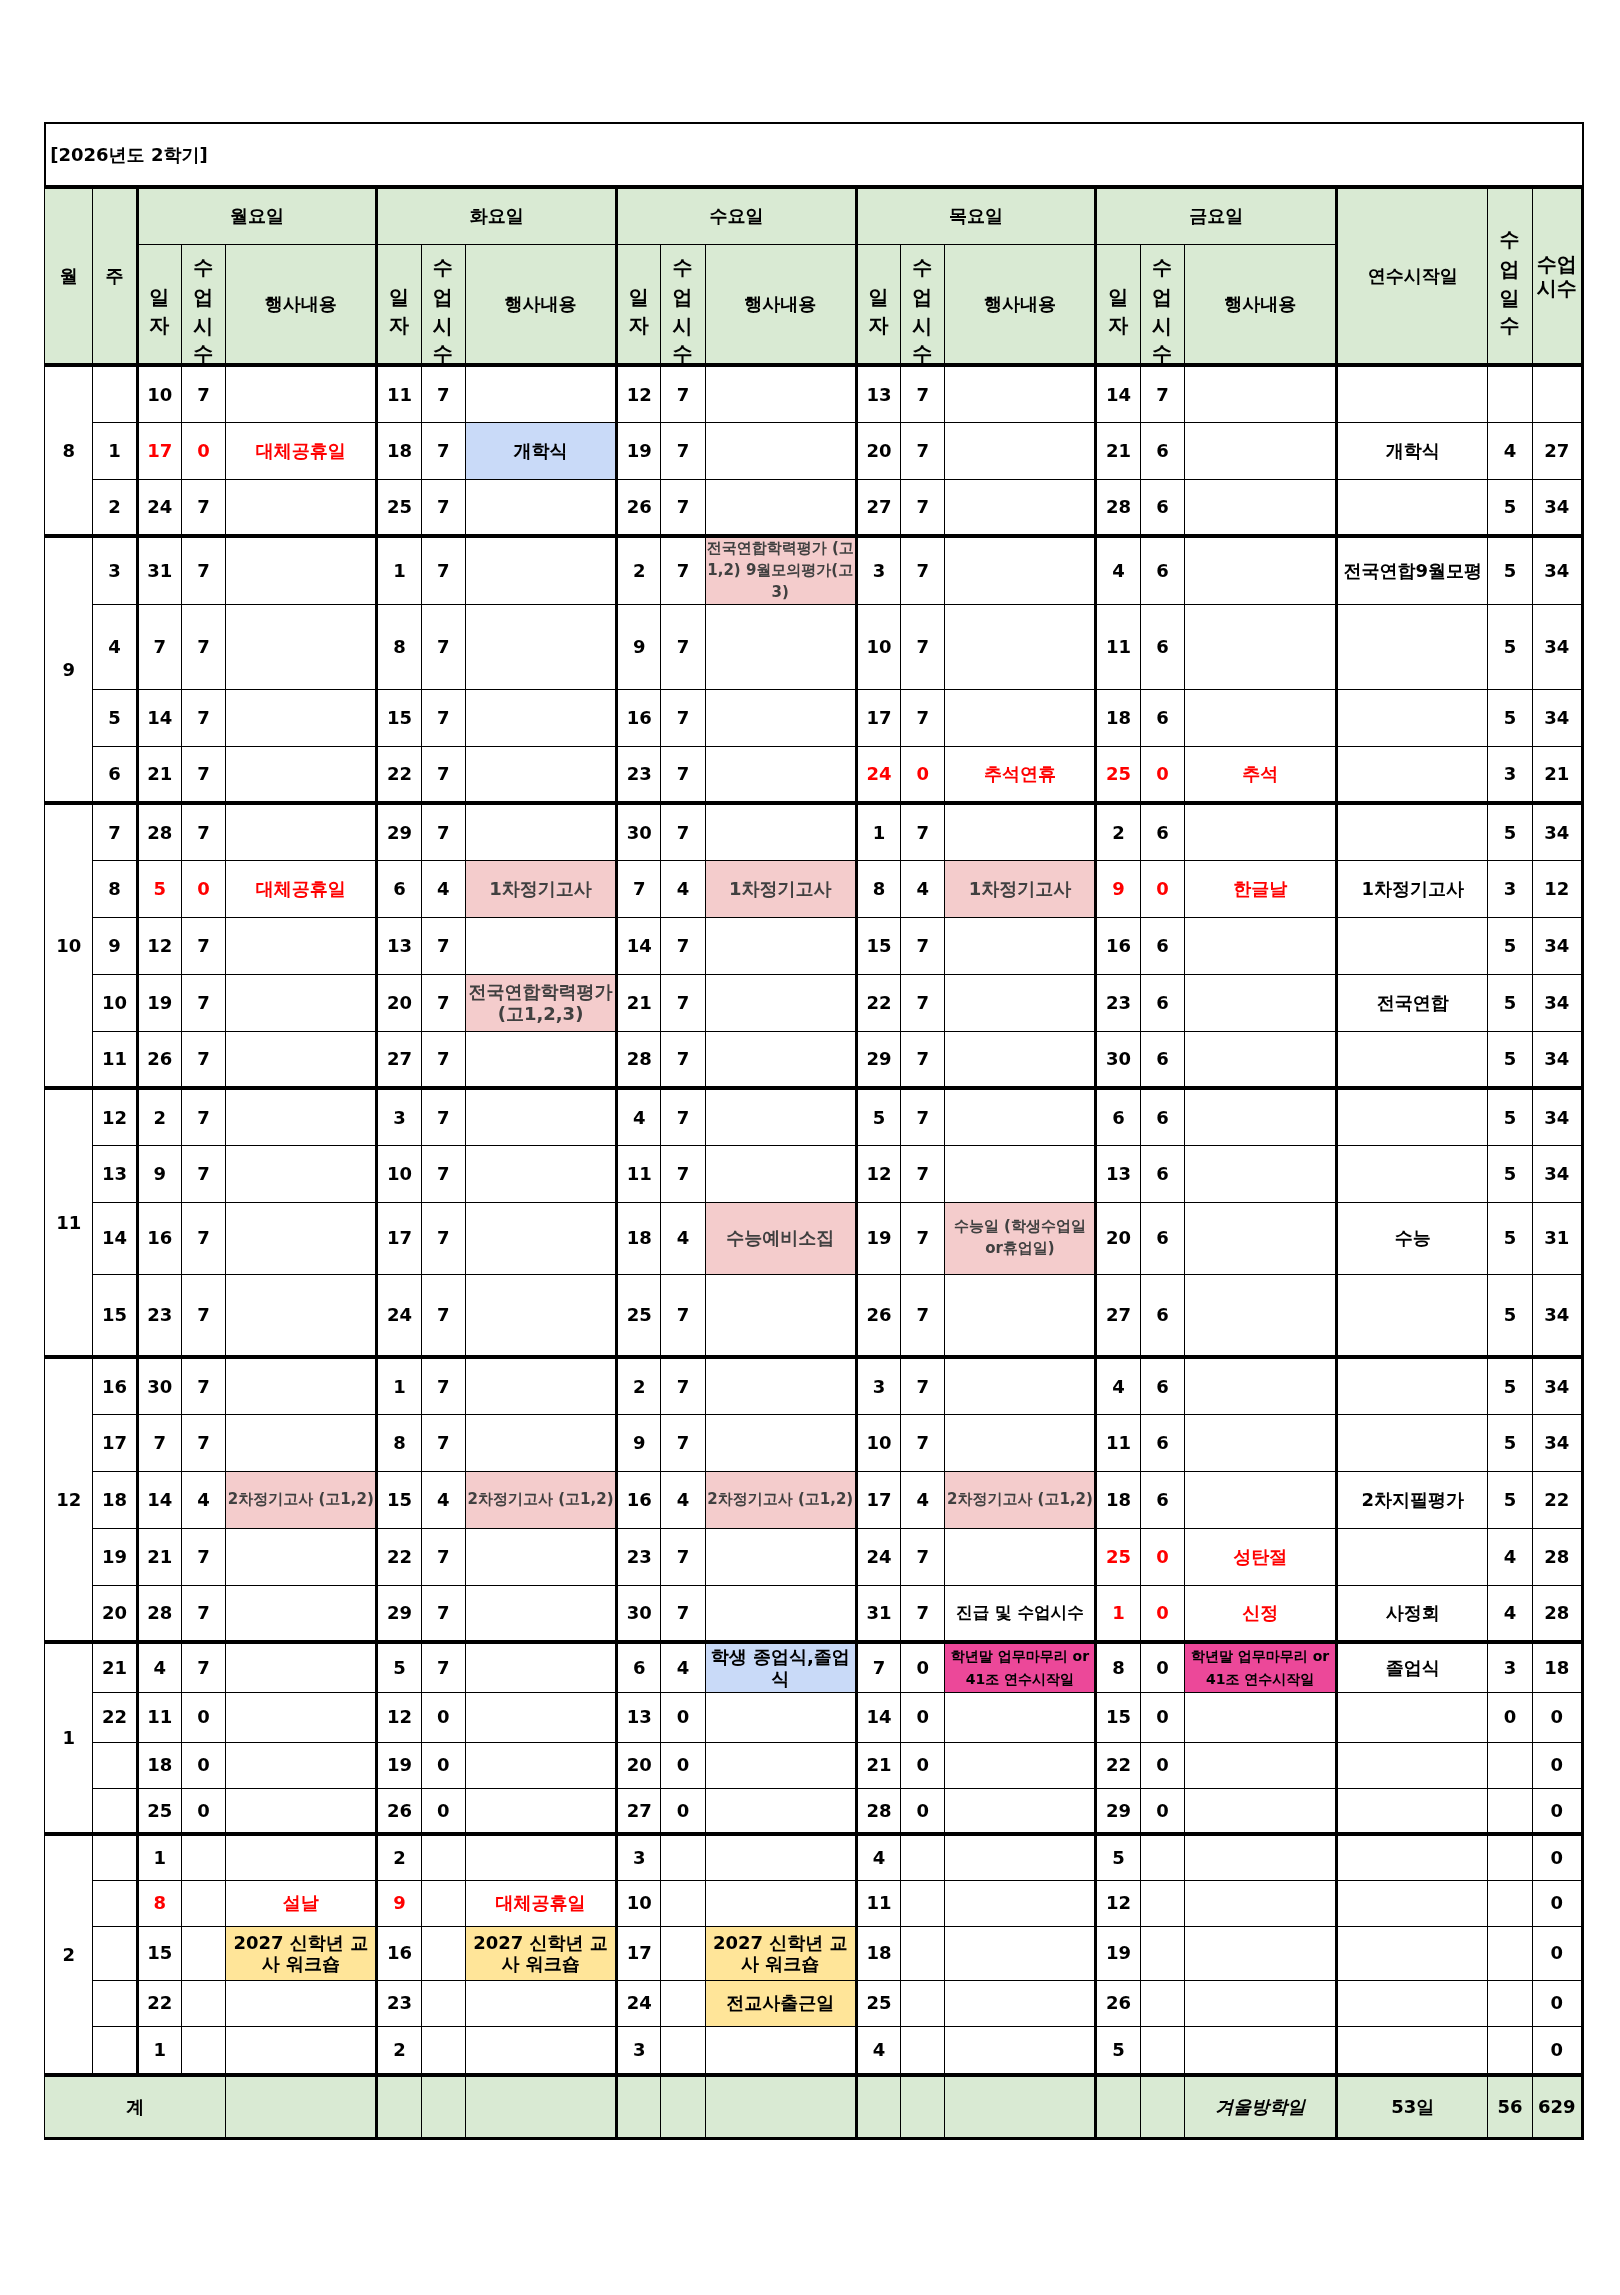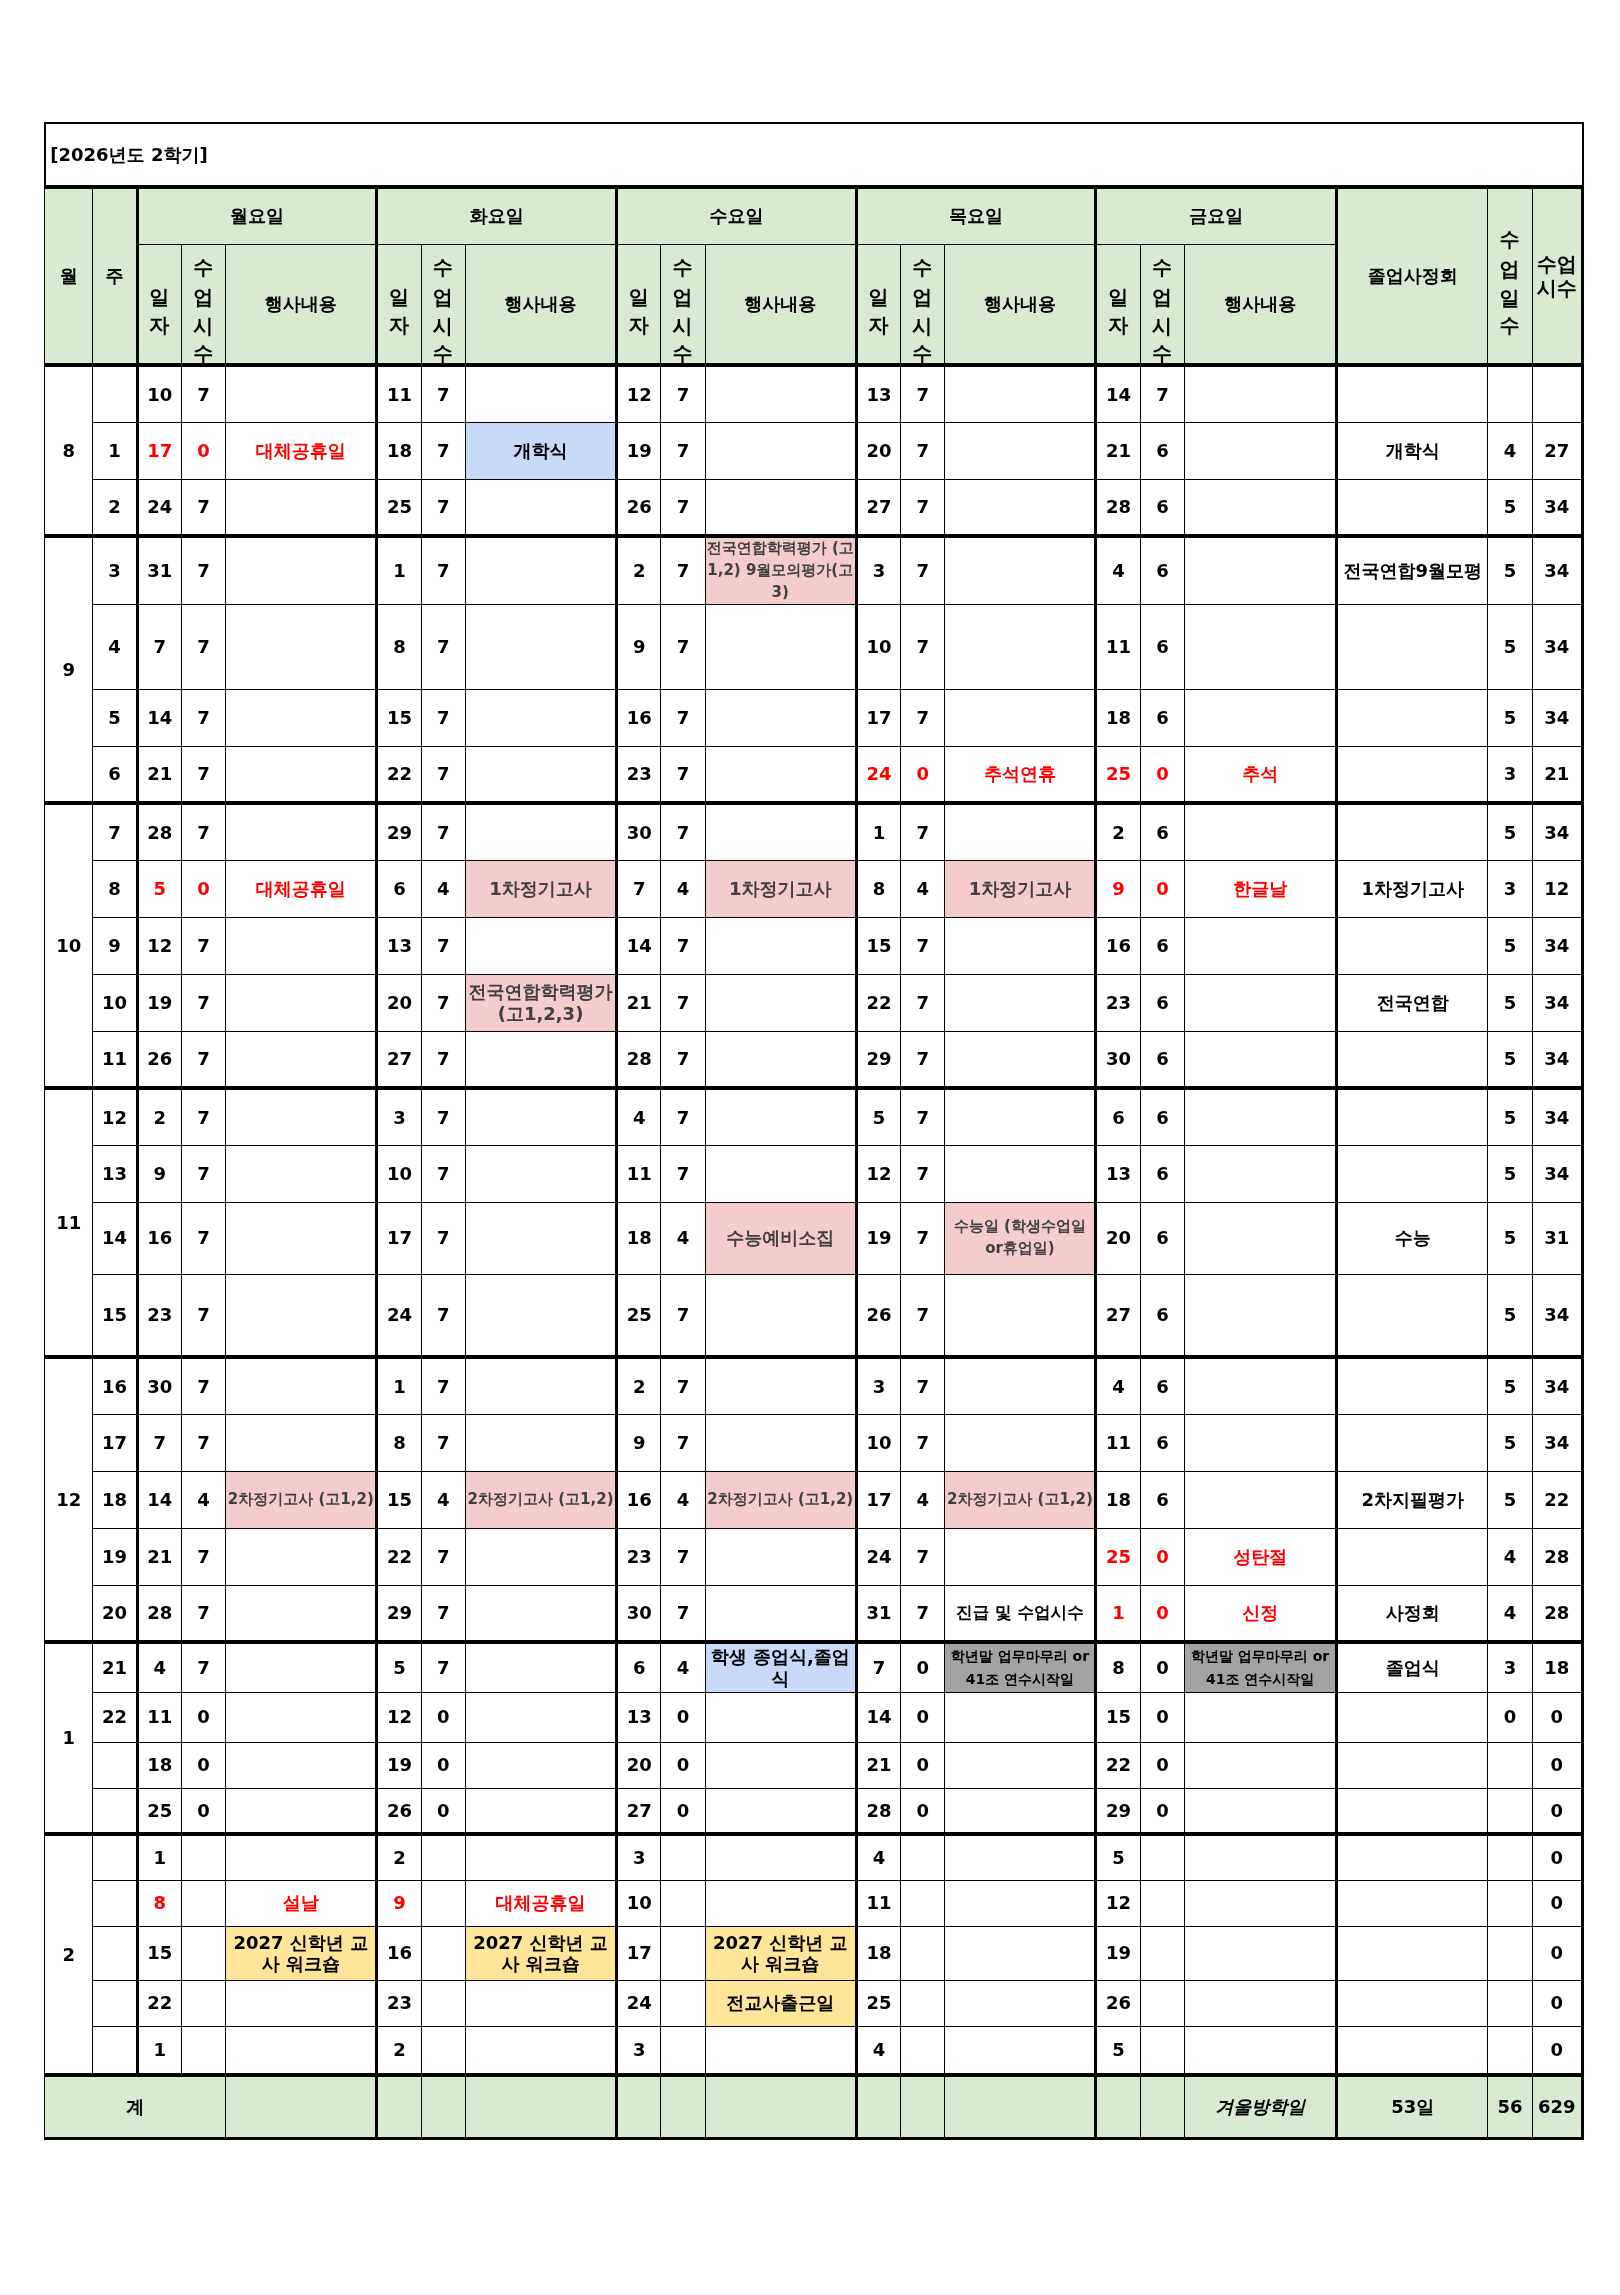--- a/index.html
+++ b/index.html
@@ -12,21 +12,21 @@
   .thick-l { border-left:3.7px solid #000; }
   .thick-t { border-top:4.3px solid #000; }
   .thick-r { border-right:3.7px solid #000; }
   .v { writing-mode:vertical-rl; text-orientation:upright; letter-spacing:8.5px; font-size:20px; }
   .hdr-day { font-size:21.4px; height:57px; }
   .hdr-sub { height:119px; font-size:20px; }
   .red { color:#ff0000; }
   .blue { color:#404040; }
   .pink { background:#f4cccc; }
   .lblue { background:#c9daf8; }
-  .green { background:#a3a3a3; }
+  .green { background:#ec4899; }
   .yellow { background:#ffe599; }
   .small { font-size:15px; line-height:1.45; }
   .tiny { font-size:14px; line-height:1.6; }
   .total-row td { background:#d9ead3; height:60px; }
 </style>
 </head>
 <body>
 
 <div class="sheet">
   <div class="title-box">[2026년도 2학기]</div>
@@ -55,21 +55,21 @@
     </colgroup>
     <thead>
       <tr class="hdr-day">
         <th rowspan="2" class="thick-t">월</th>
         <th rowspan="2" class="thick-t">주</th>
         <th colspan="3" class="thick-t thick-l">월요일</th>
         <th colspan="3" class="thick-t thick-l">화요일</th>
         <th colspan="3" class="thick-t thick-l">수요일</th>
         <th colspan="3" class="thick-t thick-l">목요일</th>
         <th colspan="3" class="thick-t thick-l">금요일</th>
-        <th rowspan="2" class="thick-t thick-l">졸업사정회</th>
+        <th rowspan="2" class="thick-t thick-l">연수시작일</th>
         <th rowspan="2" class="thick-t"><span class="v">수업일수</span></th>
         <th rowspan="2" class="thick-t thick-r" style="font-size:20px;">수업시수</th>
       </tr>
       <tr class="hdr-sub" id="subhdr">
           <th class="thick-l"><span class="v">일자</span></th>
           <th><span class="v">수업시수</span></th>
           <th>행사내용</th>
           <th class="thick-l"><span class="v">일자</span></th>
           <th><span class="v">수업시수</span></th>
           <th>행사내용</th>

